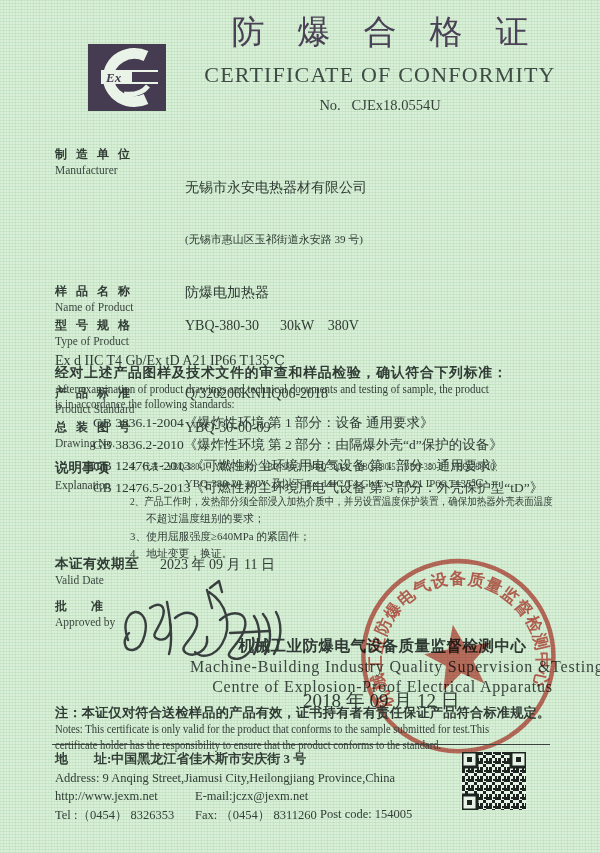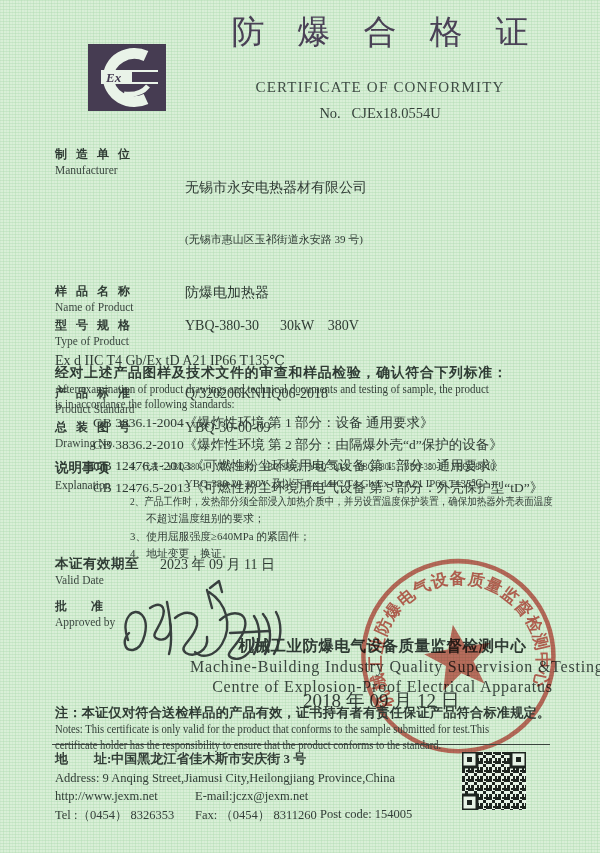--- a/index.html
+++ b/index.html
@@ -11,21 +11,21 @@
       repeating-linear-gradient(90deg, rgba(170,216,172,0.38) 0 1px, transparent 1px 3px),
       repeating-linear-gradient(90deg, rgba(255,255,255,0.45) 0 1px, transparent 1px 6px);
     color:#333f38;
     font-family:"Liberation Serif","DejaVu Serif",serif;
   }
   .abs{position:absolute;}
 
   
   .title-block{left:180px;top:10px;width:400px;text-align:center;}
   .title-cn{font-size:33px;letter-spacing:33px;margin-left:33px;color:#4a4156;white-space:nowrap;}
-  .title-en{margin-top:24px;font-size:15px;letter-spacing:1.2px;color:#3e4b44;white-space:nowrap;}
+  .title-en{margin-top:7px;font-size:22px;letter-spacing:1.2px;color:#3e4b44;white-space:nowrap;}
   .cert-no{margin-top:9px;font-size:14.5px;color:#36423b;white-space:pre-wrap;}
 
   
   .fields{left:55px;top:146px;width:525px;}
   .row{display:flex;margin-bottom:4px;min-height:30px;}
   .lbl{width:130px;flex:0 0 130px;}
   .lbl-cn{font-size:12px;font-weight:bold;letter-spacing:3px;color:#303c35;white-space:nowrap;}
   .lbl-en{font-size:11.5px;margin-top:1px;color:#3a463f;white-space:nowrap;}
   .val{flex:1;font-size:14px;padding-top:1px;white-space:pre-wrap;color:#2f3b34;}
   .val-sub{font-size:11px;margin-top:3px;}

